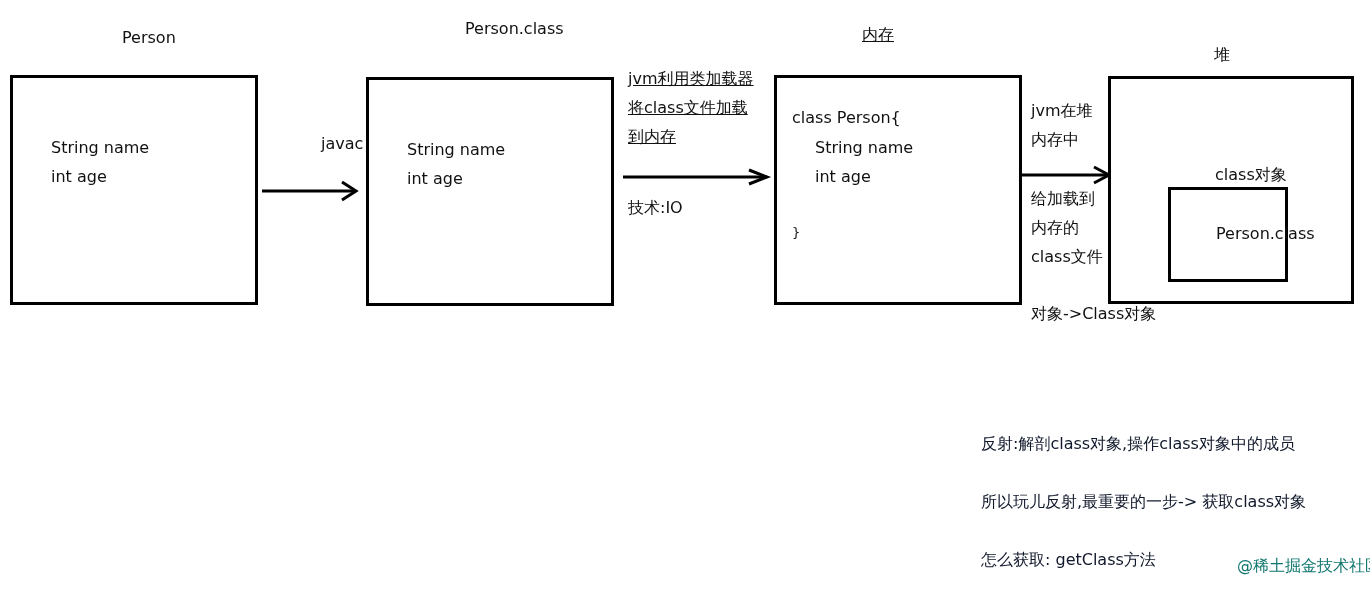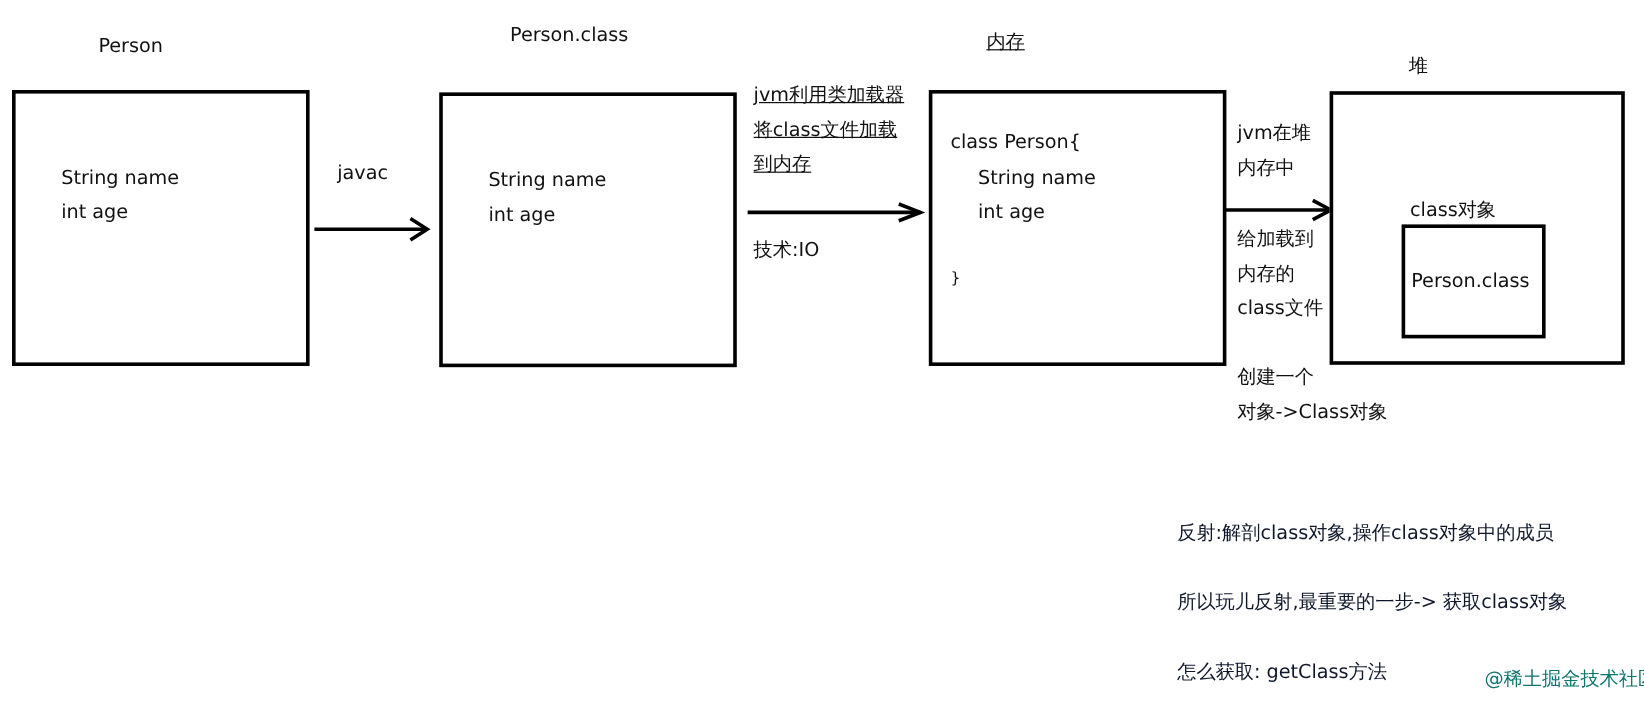--- a/index.html
+++ b/index.html
@@ -1,19 +1,19 @@
 <!DOCTYPE html>
 <html><head>
 <meta charset="utf-8">
 <style>
   html, body { margin:0; padding:0; }
   body { width:1370px; height:596px; background:#ffffff; position:relative; overflow:hidden;
          font-family:"DejaVu Sans","Liberation Sans",sans-serif; color:#111; }
   .abs { position:absolute; }
-  .label { font-size:16px; line-height:20px; white-space:nowrap; }
+  .label { font-size:16px; line-height:20px; white-space:nowrap;margin-left:40px; }
   .box { position:absolute; border:3px solid #000; box-sizing:border-box; background:#fff; }
   .line { font-size:16px; line-height:29px; white-space:nowrap; }
   .red { color:#0f172a; font-size:16px; white-space:nowrap; }
   .wm { color:#0f766e; font-size:16px; white-space:nowrap;margin-left:47px; }
   svg.arrow { position:absolute; overflow:visible; }
 </style>
 </head>
 <body>
 
 <div class="abs label" style="left:82px; top:28px;">Person</div>
@@ -60,21 +60,20 @@
 <svg class="arrow" style="left:1021px; top:164px;" width="90" height="22">
   <line x1="0" y1="11" x2="88" y2="11" stroke="#000" stroke-width="3"></line>
   <polyline points="73,3 88,11 73,19" fill="none" stroke="#000" stroke-width="3"></polyline>
 </svg>
 <div class="abs" style="left:1031px; top:184px;">
   <div class="line">给加载到</div>
   <div class="line">内存的</div>
   <div class="line">class文件</div>
 </div>
 <div class="abs" style="left:1031px; top:299px;">
-  <div class="line">创建一个</div>
   <div class="line">对象-&gt;Class对象</div>
 </div>
 
 <div class="abs label" style="left:1174px; top:45px;">堆</div>
 <div class="box" style="left:1108px; top:76px; width:246px; height:228px;"></div>
 <div class="abs label" style="left:1175px; top:165px;">class对象</div>
 <div class="box" style="left:1168px; top:187px; width:120px; height:95px;">
   <div class="abs label" style="left:5px; top:34px;">Person.class</div>
 </div>
 

